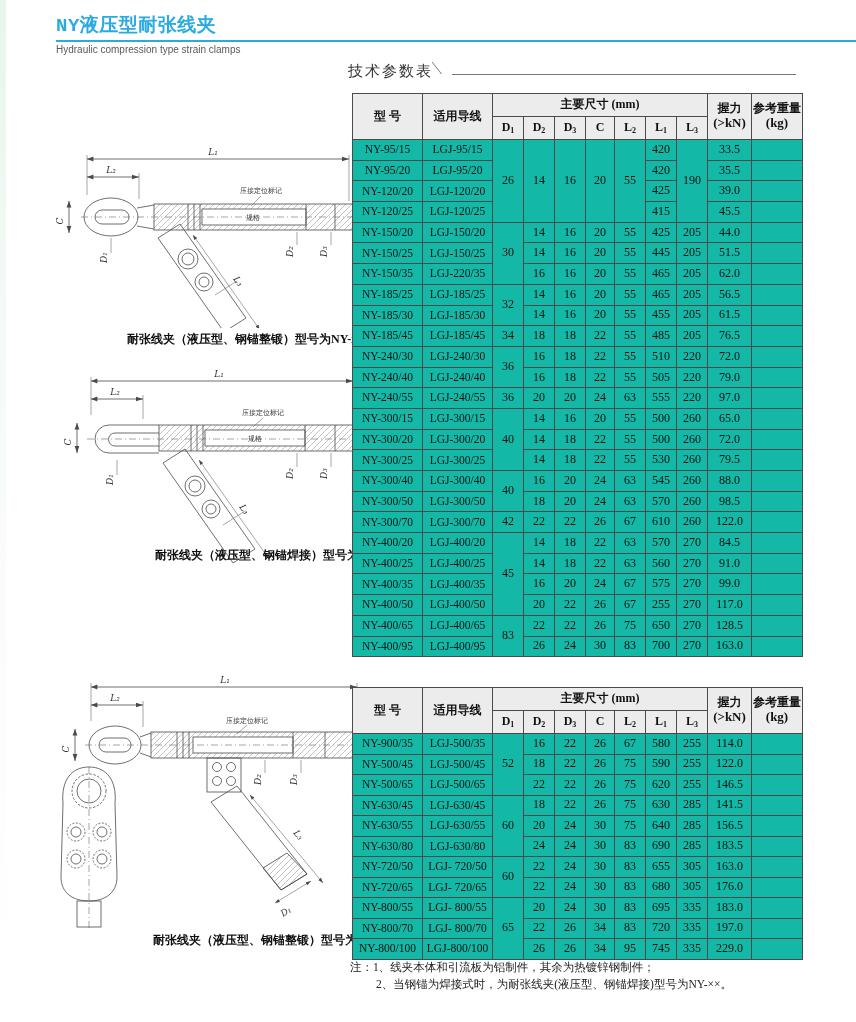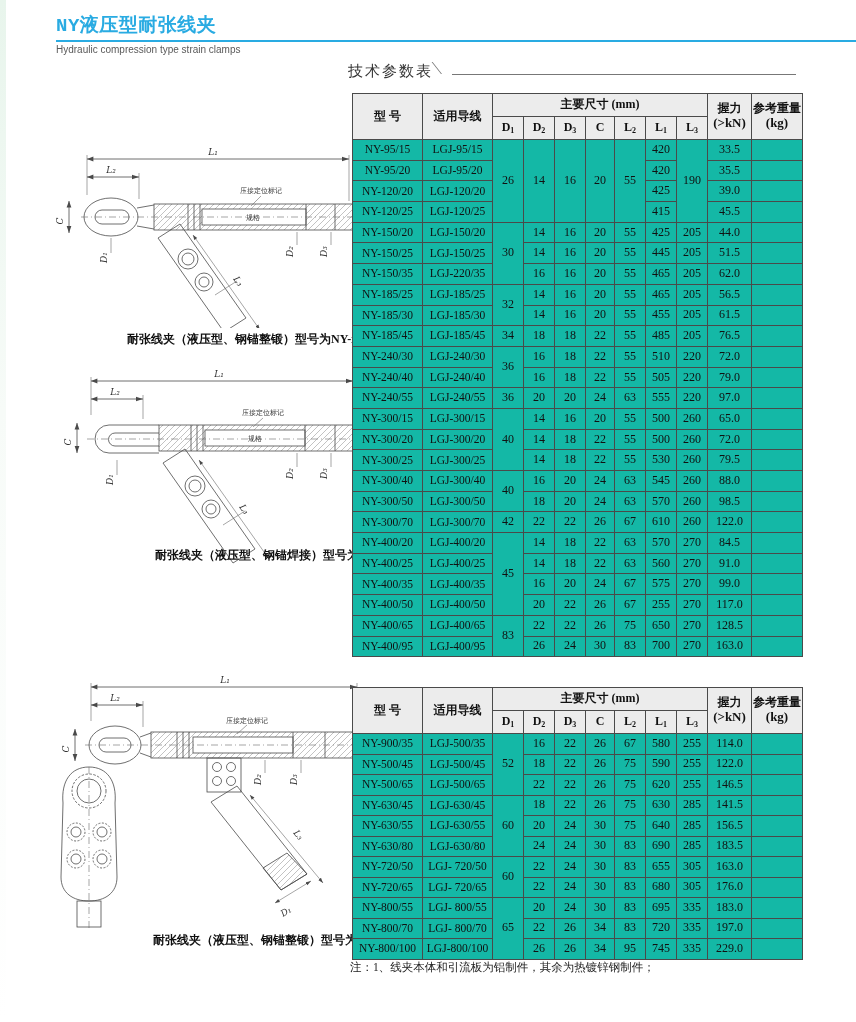--- a/index.html
+++ b/index.html
@@ -767,13 +767,14 @@
         <td class="c-l1">745</td>
         <td class="c-l3">335</td>
         <td class="c-grip">229.0</td>
         <td class="c-weight"></td>
       </tr>
     </tbody>
   </table>
 
 <div class="notes">
   <div class="n1">注：1、线夹本体和引流板为铝制件，其余为热镀锌钢制件；</div>
+  <div class="n2">2、当钢锚为焊接式时，为耐张线夹(液压型、钢锚焊接)型号为NY-××。</div>
 </div>
 
 </body></html>

